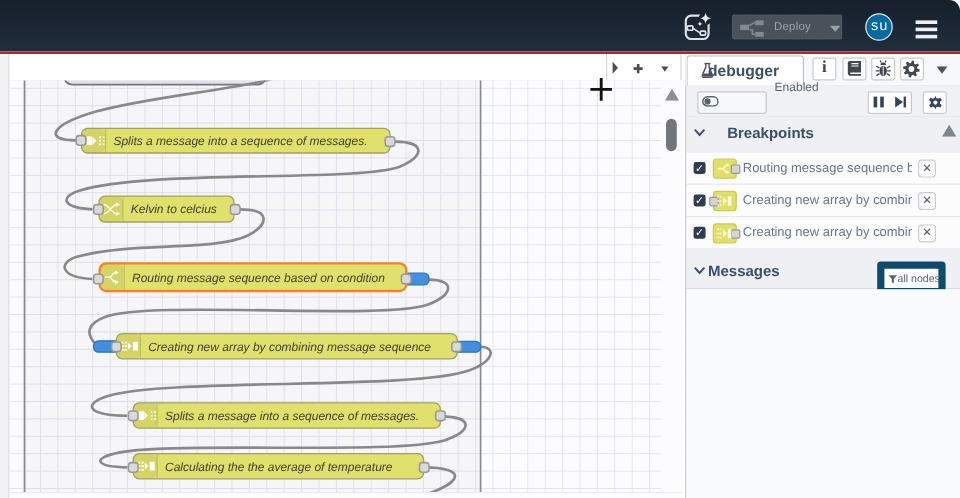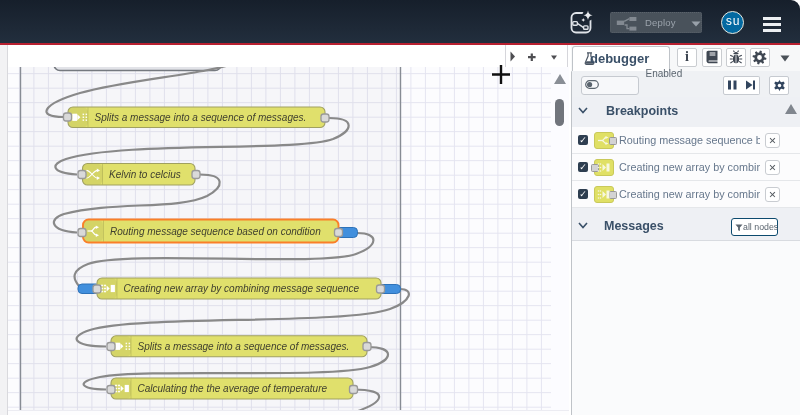--- a/index.html
+++ b/index.html
@@ -337,20 +337,20 @@
     </div>
     <div class="rowtxt">Creating new array by combinin</div>
     <div class="xbtn">✕</div>
   </div>
 </div>
 
 <div class="abs" id="msghead"></div>
 <svg class="abs" style="left:578px;top:222px;" width="10" height="7" viewBox="0 0 10 7">
     <path d="M1 1 L5 5.5 L9 1" fill="none" stroke="#3a5068" stroke-width="1.6"></path>
   </svg>
-<div class="abs seclbl" style="left:604px;top:219px;">Messages</div>
-<div class="abs" style="left:731px;top:218px;width:45px;height:16px;background:#fff;border:1px solid #0c4a6e;border-radius:3px;">
+<div class="abs seclbl" style="left:590px;top:219px;">Messages</div>
+<div class="abs" style="left:731px;top:218px;width:45px;height:16px;background:#fff;border:6px solid #0c4a6e;border-radius:3px;">
   <svg style="position:absolute;left:3px;top:4.5px;" width="8" height="8" viewBox="0 0 9 9">
       <path d="M0.5 0.5 L8.5 0.5 L5.5 4 L5.5 8 L3.5 7 L3.5 4 Z" fill="#5a646e"></path>
     </svg>
   <div style="position:absolute;left:11px;top:3px;font-size:8.8px;color:#5a646e;white-space:nowrap;">all nodes</div>
 </div>
 <div class="abs" id="msgbody"></div>
 
 </body></html>

